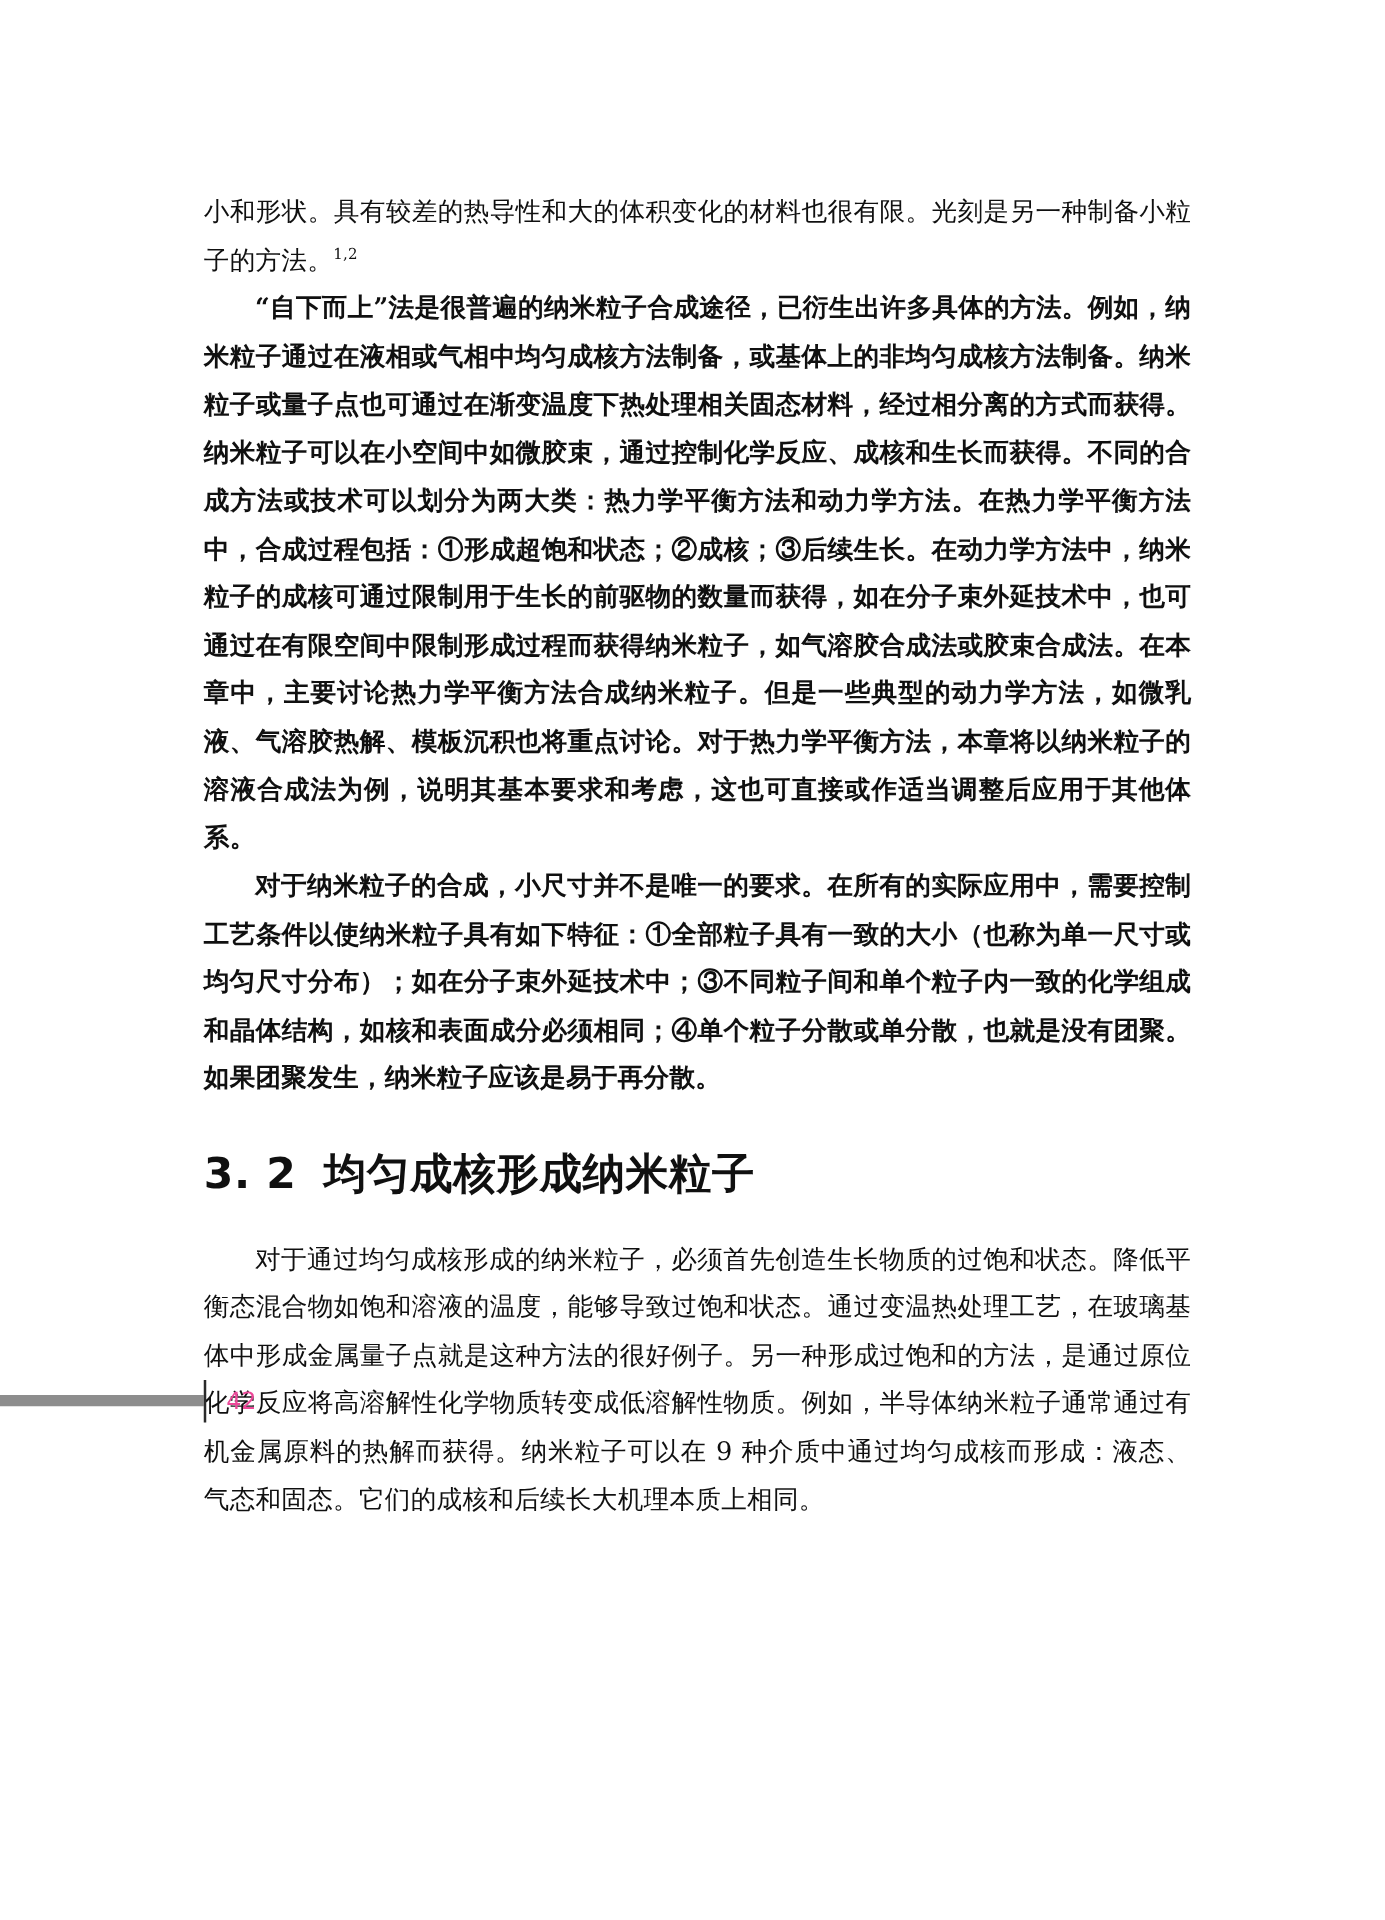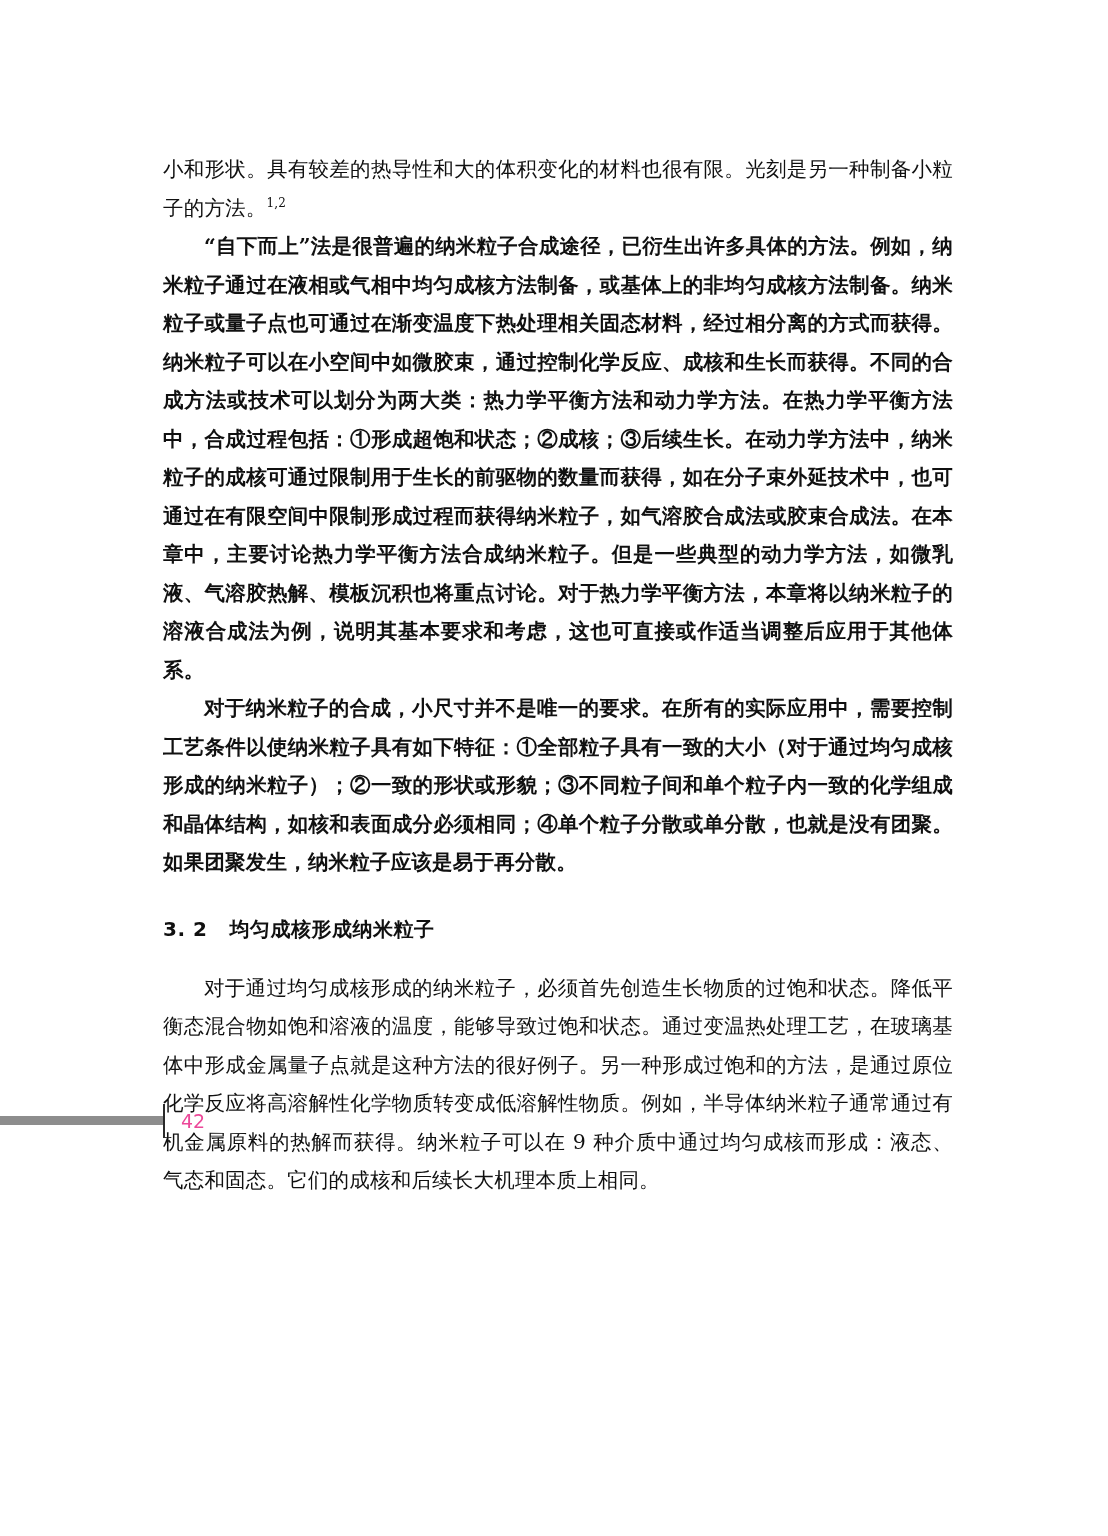--- a/index.html
+++ b/index.html
@@ -42,21 +42,21 @@
   .indent {
     text-indent: 2em;
   }
   sup.ref {
     font-size: 12px;
     vertical-align: super;
     line-height: 0;
   }
   h2.section {
     font-family: "DejaVu Sans", "Liberation Sans", sans-serif;
-    font-size: 20px;
+    font-size: 34px;
     font-weight: bold;
     margin: 34px 0 26px 0;
     letter-spacing: 0.5px;
   }
   h2.section .num {
     margin-right: 22px;
   }
   .footer {
     position: absolute;
     left: 0;
@@ -93,21 +93,21 @@
 <body>
 
 <div class="page">
 
   <div class="content">
 
     <p class="para"><span>小和形状。具有较差的热导性和大的体积变化的材料也很有限。光刻是另一种制备小粒子的方法。</span><sup class="ref">1,2</sup></p>
 
     <p class="para indent">“自下而上”法是很普遍的纳米粒子合成途径，已衍生出许多具体的方法。例如，纳米粒子通过在液相或气相中均匀成核方法制备，或基体上的非均匀成核方法制备。纳米粒子或量子点也可通过在渐变温度下热处理相关固态材料，经过相分离的方式而获得。纳米粒子可以在小空间中如微胶束，通过控制化学反应、成核和生长而获得。不同的合成方法或技术可以划分为两大类：热力学平衡方法和动力学方法。在热力学平衡方法中，合成过程包括：①形成超饱和状态；②成核；③后续生长。在动力学方法中，纳米粒子的成核可通过限制用于生长的前驱物的数量而获得，如在分子束外延技术中，也可通过在有限空间中限制形成过程而获得纳米粒子，如气溶胶合成法或胶束合成法。在本章中，主要讨论热力学平衡方法合成纳米粒子。但是一些典型的动力学方法，如微乳液、气溶胶热解、模板沉积也将重点讨论。对于热力学平衡方法，本章将以纳米粒子的溶液合成法为例，说明其基本要求和考虑，这也可直接或作适当调整后应用于其他体系。</p>
 
-    <p class="para indent">对于纳米粒子的合成，小尺寸并不是唯一的要求。在所有的实际应用中，需要控制工艺条件以使纳米粒子具有如下特征：①全部粒子具有一致的大小（对于通过均匀成核形成的纳米粒子）；②一致的形状或形貌；③不同粒子间和单个粒子内一致的化学组成和晶体结构，如核和表面成分必须相同；④单个粒子分散或单分散，也就是没有团聚。如果团聚发生，纳米粒子应该是易于再分散。</p>
+    <p class="para indent">对于纳米粒子的合成，小尺寸并不是唯一的要求。在所有的实际应用中，需要控制工艺条件以使纳米粒子具有如下特征：①全部粒子具有一致的大小（也称为单一尺寸或均匀尺寸分布）；如在分子束外延技术中；③不同粒子间和单个粒子内一致的化学组成和晶体结构，如核和表面成分必须相同；④单个粒子分散或单分散，也就是没有团聚。如果团聚发生，纳米粒子应该是易于再分散。</p>
 
 
     <h2 class="section"><span class="num">3. 2</span><span>均匀成核形成纳米粒子</span></h2>
 
     <p class="para indent">对于通过均匀成核形成的纳米粒子，必须首先创造生长物质的过饱和状态。降低平衡态混合物如饱和溶液的温度，能够导致过饱和状态。通过变温热处理工艺，在玻璃基体中形成金属量子点就是这种方法的很好例子。另一种形成过饱和的方法，是通过原位化学反应将高溶解性化学物质转变成低溶解性物质。例如，半导体纳米粒子通常通过有机金属原料的热解而获得。纳米粒子可以在 9 种介质中通过均匀成核而形成：液态、气态和固态。它们的成核和后续长大机理本质上相同。</p>
 
   </div>
 
   <div class="footer">
     <div class="footer-rule"></div>

